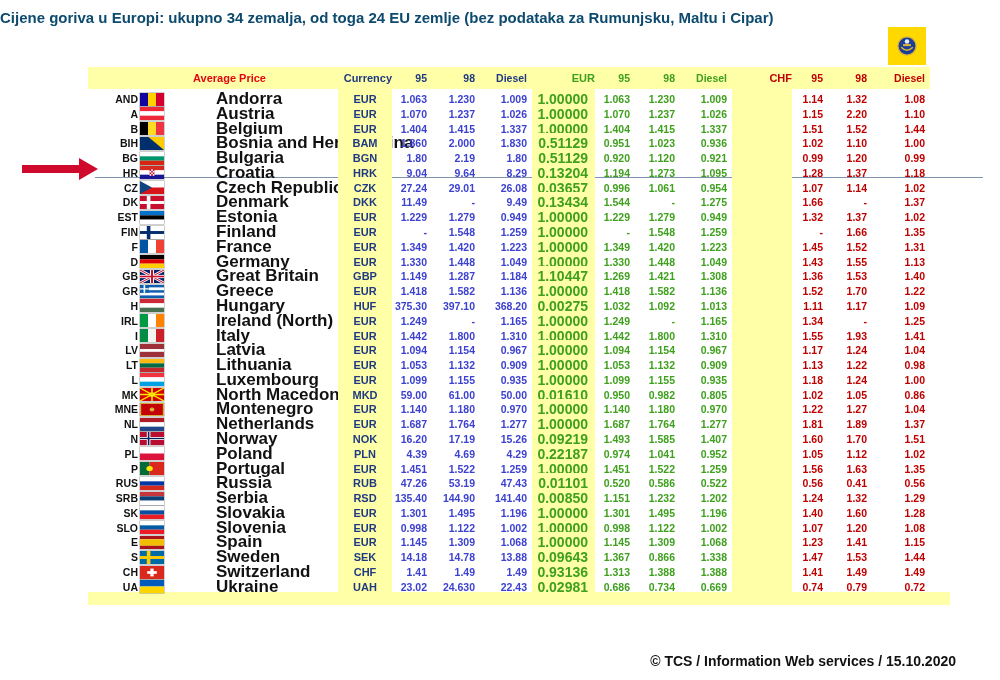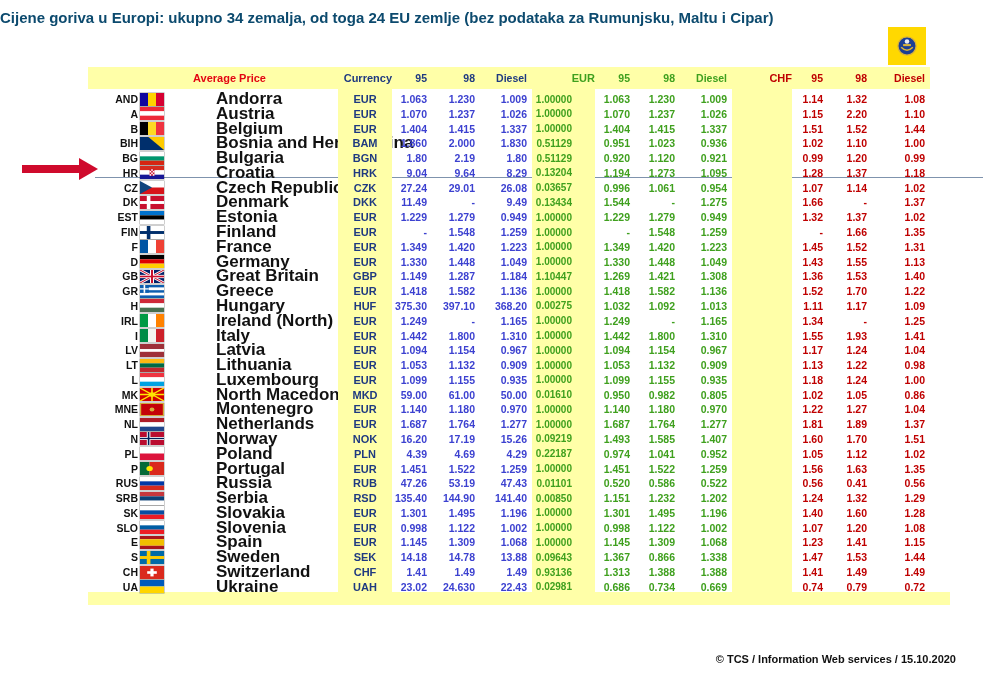--- a/index.html
+++ b/index.html
@@ -25,33 +25,33 @@
   .hl-name{padding-left:27px;}
   .hc-c{text-align:right;}
   .c-code{text-align:right;font-size:10.5px;color:#111111;}
   .c-flag{display:flex;justify-content:center;align-items:center;}
   .flag{width:24px;height:13px;display:block;box-shadow:0 0 0 0.5px rgba(0,0,0,.38);}
   .flag svg{display:block;width:100%;height:100%;}
   .c-name{padding-left:10px;font-size:17px;color:#111111;white-space:nowrap;margin-left:40px;}
   .c-cur{background:#ffffa8;align-self:stretch;display:flex;align-items:center;justify-content:center;
          font-size:11px;color:#1f3a80;}
   .c-rate{background:#ffffa8;align-self:stretch;display:flex;align-items:center;justify-content:flex-end;
-          padding-right:23px;font-size:10px;color:#3fa01e;box-sizing:border-box;}
+          padding-right:7px;font-size:14px;color:#3fa01e;box-sizing:border-box;}
   .c-band{background:#ffffa8;align-self:stretch;}
   .num{text-align:right;padding-right:5px;font-size:10.5px;}
   .local{color:#3c41d0;}
   .eur{color:#3fa01e;}
   .chf{color:#bf0000;}
   .strip{width:862px;height:13px;background:#ffffa8;}
   .arrow-shaft{position:absolute;left:22px;top:165px;width:57px;height:8px;background:#cf0a2c;}
   .arrow-head{position:absolute;left:79px;top:158px;width:0;height:0;
               border-top:11px solid transparent;border-bottom:11px solid transparent;
               border-left:19px solid #cf0a2c;}
   .hr-line{position:absolute;left:95px;top:177px;width:888px;height:1px;background:#7f93ad;}
-  .footer{position:absolute;top:653px;right:44px;font-size:11px;color:#111111;}
+  .footer{position:absolute;top:653px;right:44px;font-size:14px;color:#111111;}
 </style>
 </head>
 <body>
 
 <div class="page">
 
   <div class="title">Cijene goriva u Europi: ukupno 34 zemalja, od toga 24 EU zemlje (bez podataka za Rumunjsku, Maltu i Cipar)</div>
   <div class="subtitle">Tip goriva (cijene izražene u EUR</div>
 
   <div class="logo">

